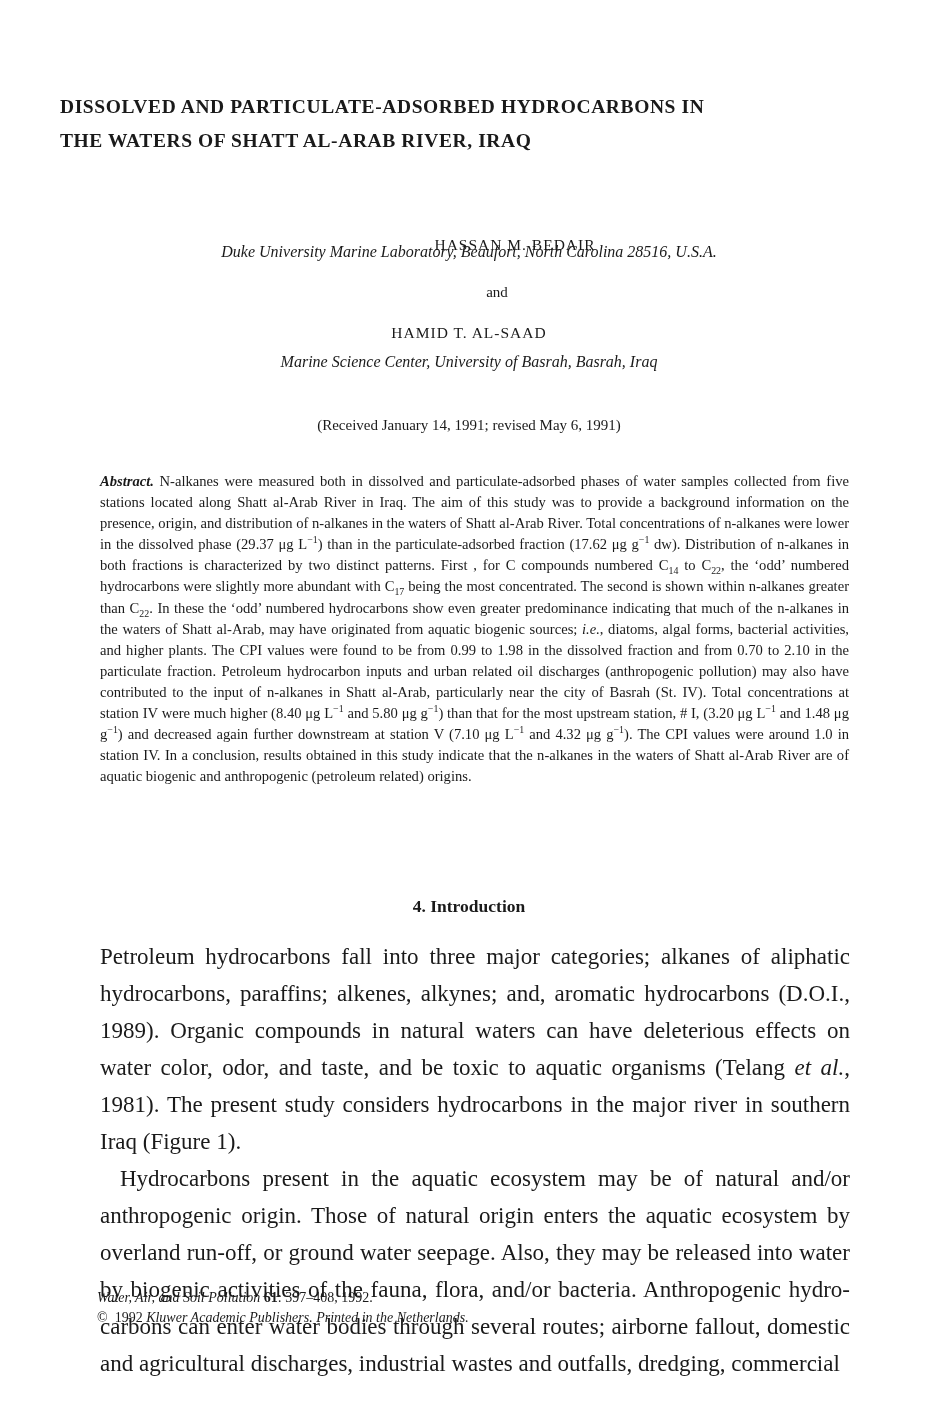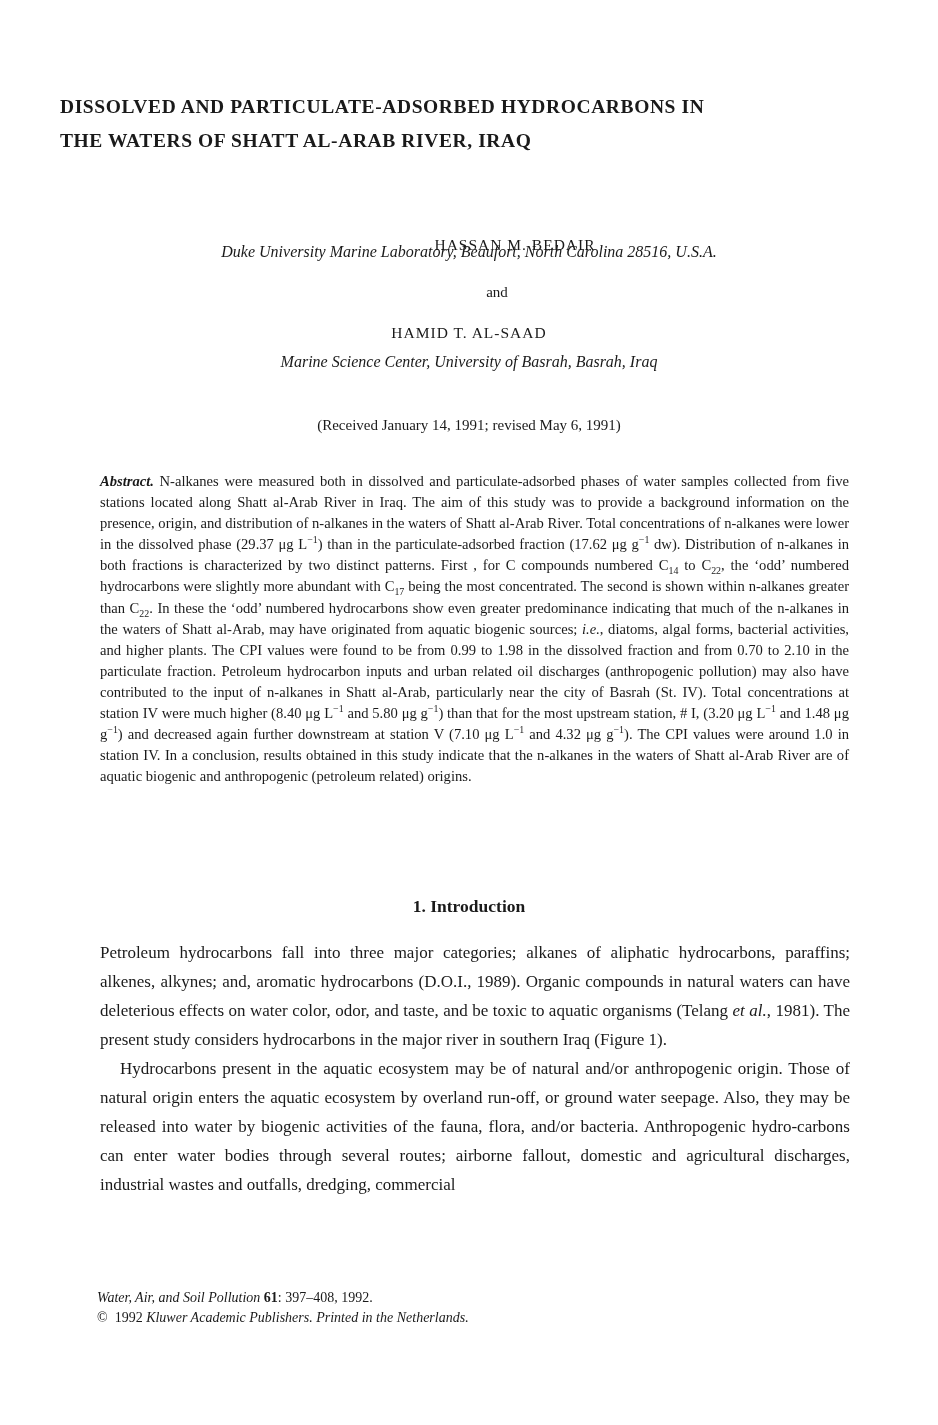--- a/index.html
+++ b/index.html
@@ -7,21 +7,21 @@
   .page { position: absolute; left: 0; top: 0; width: 938px; height: 1425px; }
   .title { position: absolute; left: 60px; width: 818px; top: 90px; text-align: left; font-weight: bold; font-size: 19.5px; letter-spacing: 0.6px; line-height: 34px; }
   .center { position: absolute; left: 0; width: 938px; text-align: center; }
   .author { font-size: 15.5px; letter-spacing: 1px; }
   .affil { font-style: italic; font-size: 16px; }
   .and { font-size: 15px; padding-left: 28px; }
   .received { font-size: 15px; }
   .abstract { position: absolute; left: 100px; width: 749px; top: 471px; font-size: 14.6px; line-height: 21.1px; text-align: justify; }
   .abstract b { font-weight: bold; font-style: italic; }
   .section-heading { position: absolute; left: 0; width: 938px; top: 896px; text-align: center; font-weight: bold; font-size: 17.5px; }
-  .body-text { position: absolute; left: 100px; width: 750px; top: 938px; font-size: 17px; line-height: 29px; text-align: justify; }
+  .body-text { position: absolute; left: 100px; width: 750px; top: 938px; font-size: 23px; line-height: 37px; text-align: justify; }
   .body-text p { margin: 0; }
   .body-text p.indent { text-indent: 20px; }
   .footer { position: absolute; left: 97px; top: 1288px; font-size: 14px; line-height: 20px; }
   .footer i { font-style: italic; }
   sub, sup { font-size: 68%; line-height: 0; }
 </style>
 </head>
 <body>
 
 <div class="page">
@@ -37,21 +37,21 @@
 
   <div class="center and" style="top:284px;">and</div>
 
   <div class="center affil" style="top:353px;">Marine Science Center, University of Basrah, Basrah, Iraq</div>
   <div class="center author" style="top:324px;">HAMID T. AL-SAAD</div>
 
   <div class="center received" style="top:417px;">(Received January 14, 1991; revised May 6, 1991)</div>
 
   <div class="abstract"><b>Abstract.</b><span> N-alkanes were measured both in dissolved and particulate-adsorbed phases of water samples collected from five stations located along Shatt al-Arab River in Iraq. The aim of this study was to provide a background information on the presence, origin, and distribution of n-alkanes in the waters of Shatt al-Arab River. Total concentrations of n-alkanes were lower in the dissolved phase (29.37 μg L</span><sup>−1</sup><span>) than in the particulate-adsorbed fraction (17.62 μg g</span><sup>−1</sup><span> dw). Distribution of n-alkanes in both fractions is characterized by two distinct patterns. First , for C compounds numbered C</span><sub>14</sub><span> to C</span><sub>22</sub><span>, the ‘odd’ numbered hydrocarbons were slightly more abundant with C</span><sub>17</sub><span> being the most concentrated. The second is shown within n-alkanes greater than C</span><sub>22</sub><span>. In these the ‘odd’ numbered hydrocarbons show even greater predominance indicating that much of the n-alkanes in the waters of Shatt al-Arab, may have originated from aquatic biogenic sources; </span><i>i.e.</i><span>, diatoms, algal forms, bacterial activities, and higher plants. The CPI values were found to be from 0.99 to 1.98 in the dissolved fraction and from 0.70 to 2.10 in the particulate fraction. Petroleum hydrocarbon inputs and urban related oil discharges (anthropogenic pollution) may also have contributed to the input of n-alkanes in Shatt al-Arab, particularly near the city of Basrah (St. IV). Total concentrations at station IV were much higher (8.40 μg L</span><sup>−1</sup><span> and 5.80 μg g</span><sup>−1</sup><span>) than that for the most upstream station, # I, (3.20 μg L</span><sup>−1</sup><span> and 1.48 μg g</span><sup>−1</sup><span>) and decreased again further downstream at station V (7.10 μg L</span><sup>−1</sup><span> and 4.32 μg g</span><sup>−1</sup><span>). The CPI values were around 1.0 in station IV. In a conclusion, results obtained in this study indicate that the n-alkanes in the waters of Shatt al-Arab River are of aquatic biogenic and anthropogenic (petroleum related) origins.</span></div>
 
-  <div class="section-heading">1. Introduction</div>
+  <div class="section-heading">4. Introduction</div>
 
   <div class="body-text">
     <p><span>Petroleum hydrocarbons fall into three major categories; alkanes of aliphatic hydrocarbons, paraffins; alkenes, alkynes; and, aromatic hydrocarbons (D.O.I., 1989). Organic compounds in natural waters can have deleterious effects on water color, odor, and taste, and be toxic to aquatic organisms (Telang </span><i>et al.</i><span>, 1981). The present study considers hydrocarbons in the major river in southern Iraq (Figure 1).</span></p>
     <p class="indent">Hydrocarbons present in the aquatic ecosystem may be of natural and/or anthropogenic origin. Those of natural origin enters the aquatic ecosystem by overland run-off, or ground water seepage. Also, they may be released into water by biogenic activities of the fauna, flora, and/or bacteria. Anthropogenic hydro-carbons can enter water bodies through several routes; airborne fallout, domestic and agricultural discharges, industrial wastes and outfalls, dredging, commercial</p>
   </div>
 
   <div class="footer">
     <div><i>Water, Air, and Soil Pollution</i> <b>61</b><span>: 397–408, 1992.</span></div>
     <div><span>©</span>&nbsp; <span>1992</span> <i>Kluwer Academic Publishers. Printed in the Netherlands.</i></div>
   </div>

